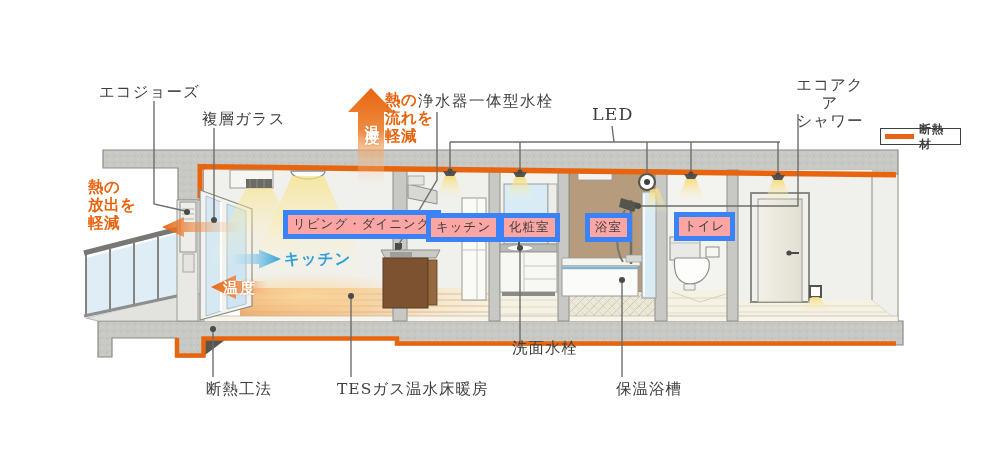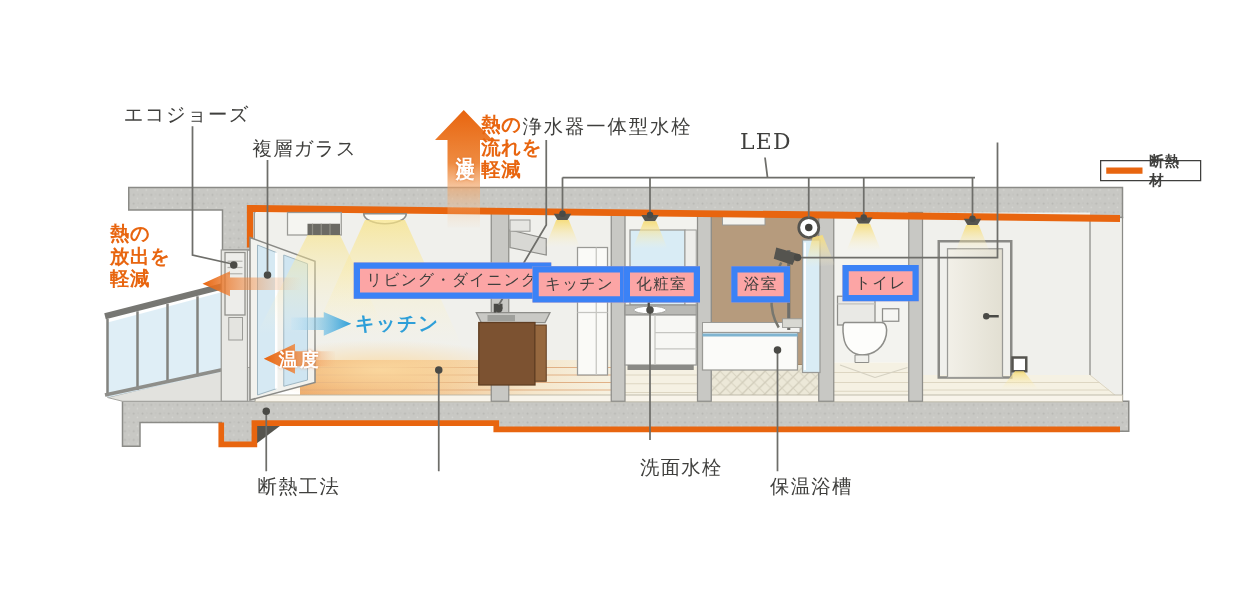--- a/index.html
+++ b/index.html
@@ -298,20 +298,22 @@
         <circle cx="622" cy="280" r="3"></circle>
     <circle cx="351" cy="296" r="3"></circle>
         <circle cx="213" cy="329" r="3"></circle>
   </g>
 </svg>
 
 <div class="lbl" style="left:99px;top:84px;">エコジョーズ</div>
 <div class="lbl" style="left:202px;top:111px;">複層ガラス</div>
 <div class="lbl" style="left:418px;top:93px;letter-spacing:1.5px;">浄水器一体型水栓</div>
 <div class="lbl led-lbl" style="left:592px;top:104px;">LED</div>
+<div class="lbl lbl-pre" style="left:789px;top:76px;width:82px;text-align:center;line-height:18px;">エコアクア
+シャワー</div>
 
 <div class="legend">
   <span class="swatch"></span>
   <span class="ltxt">断熱材</span>
 </div>
 
 <div class="orange-note" style="left:88px;top:178px;">熱の
 放出を
 軽減</div>
 <div class="orange-note" style="left:385px;top:91px;">熱の
@@ -321,16 +323,17 @@
 <div class="white-note" style="left:223px;top:279px;">温度</div>
 <div class="blue-note" style="left:284px;top:249px;">キッチン</div>
 
 <div class="roombox" style="left:283px;top:210px;">リビング・ダイニング</div>
 <div class="roombox" style="left:426px;top:213px;">キッチン</div>
 <div class="roombox" style="left:499px;top:213px;text-align:right;">化粧室</div>
 <div class="roombox" style="left:585px;top:213px;">浴室</div>
 <div class="roombox" style="left:674px;top:212px;">トイレ</div>
 
 <div class="lbl" style="left:206px;top:381px;">断熱工法</div>
-<div class="lbl" style="left:512px;top:366px;">洗面水栓</div>
+<div class="lbl" style="left:337px;top:381px;">TESガス温水床暖房</div>
+<div class="lbl" style="left:512px;top:340px;">洗面水栓</div>
 <div class="lbl" style="left:616px;top:381px;">保温浴槽</div>
 
 </div>
 
 </body></html>

